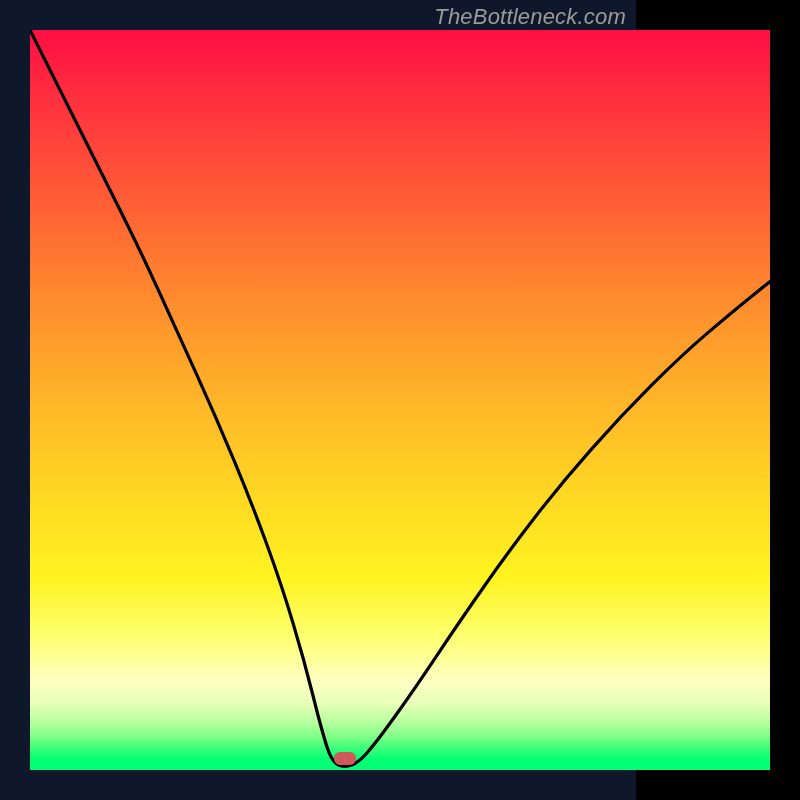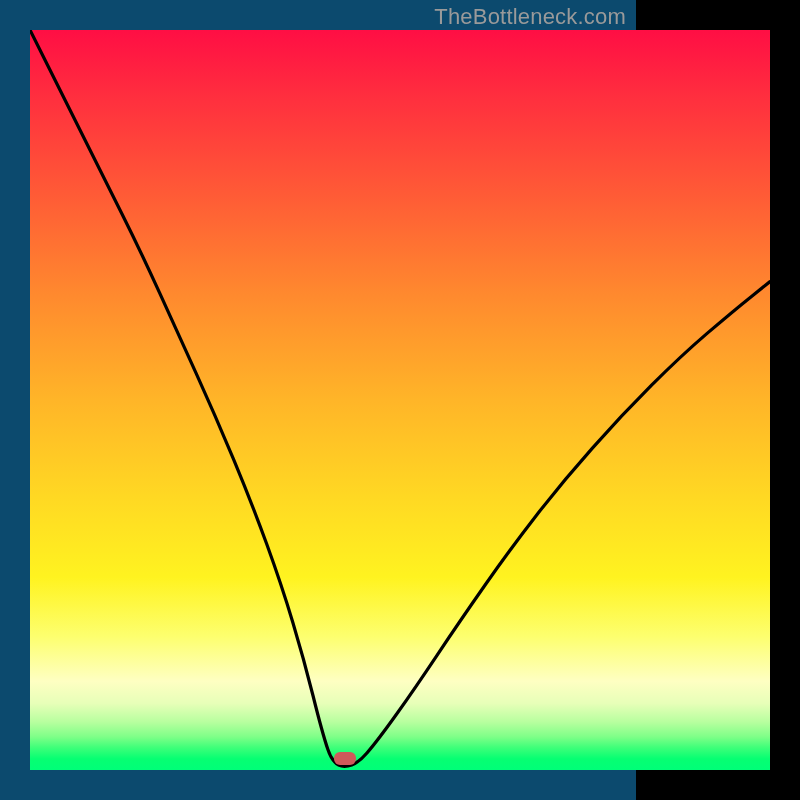--- a/index.html
+++ b/index.html
@@ -10,21 +10,22 @@
     overflow: hidden;
     background: #000;
     font-family: Arial, Helvetica, sans-serif;
   }
   .frame {
     position: absolute;
     left: 0;
     top: 0;
     width: 636px;
     height: 800px;
-    background: #0c4a6e;
+    background: #0f172a;
+    font-style: italic;
   }
   .plot {
     position: absolute;
     left: 30px;
     top: 30px;
     width: 740px;
     height: 740px;
     
     background: linear-gradient(
       to bottom,

